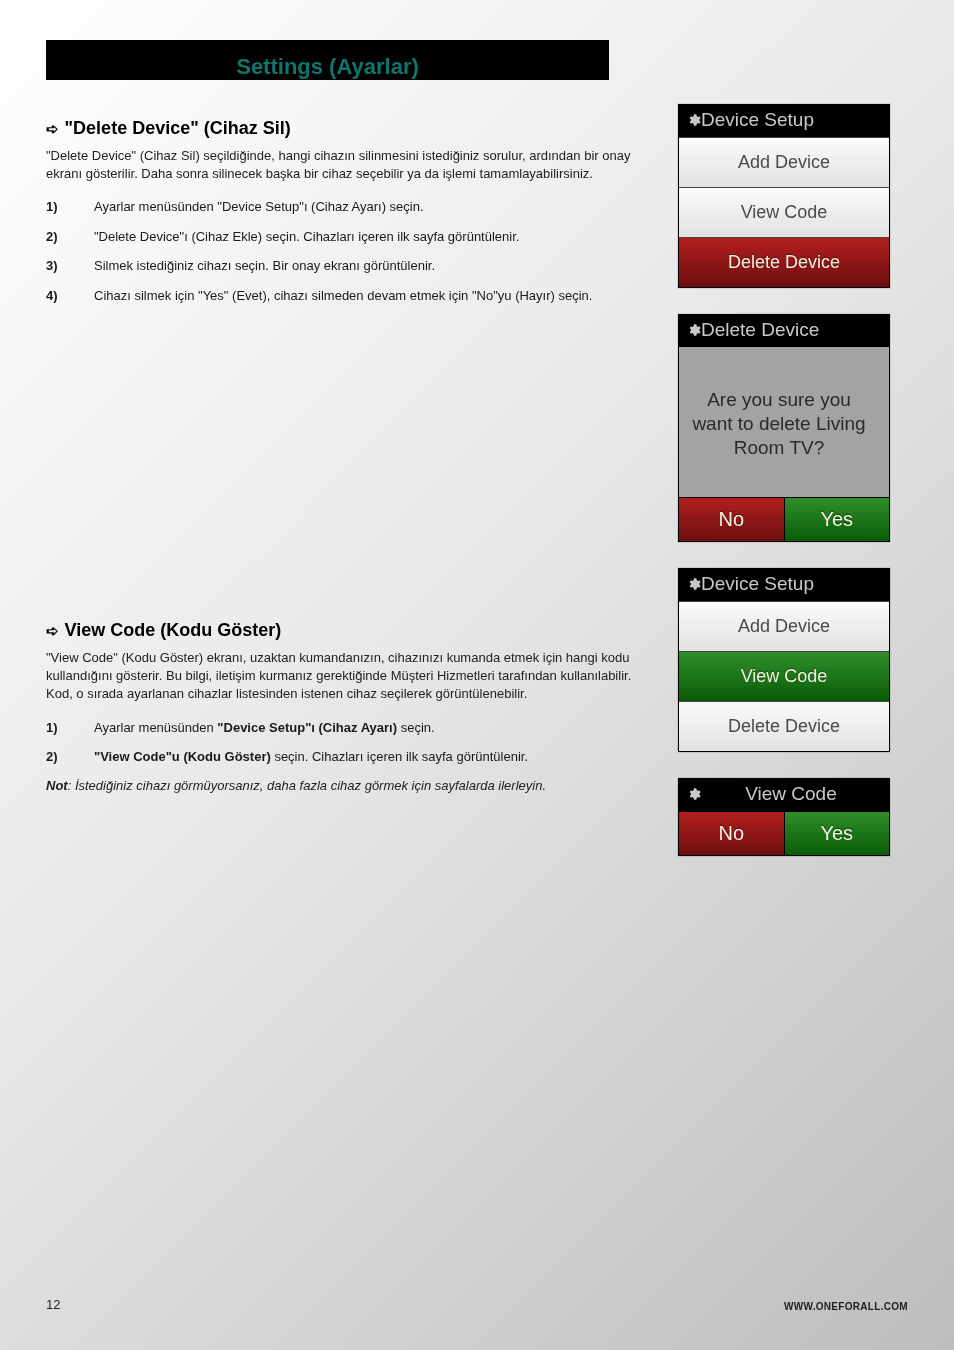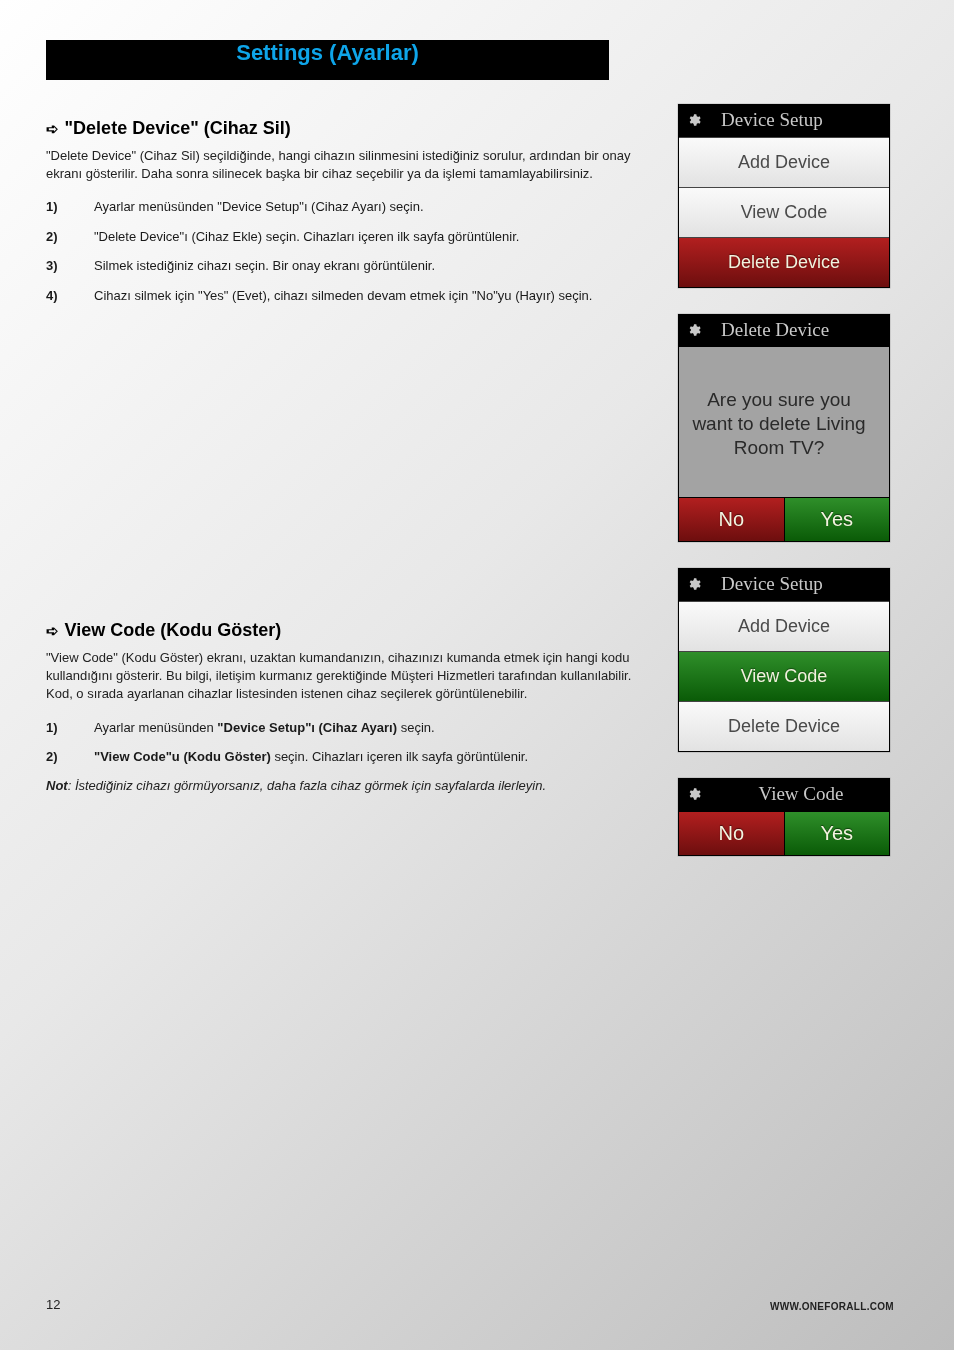--- a/index.html
+++ b/index.html
@@ -6,41 +6,41 @@
   html, body { width: 954px; height: 1350px; }
   body {
     font-family: "Myriad Pro", "Segoe UI", Arial, sans-serif;
     background: linear-gradient(135deg, #ffffff 0%, #e8e8e8 45%, #bdbdbd 100%);
     position: relative;
     color: #1a1a1a;
   }
   .page { position: relative; width: 954px; height: 1350px; padding: 0 46px; }
   .title-bar {
     position: absolute; left: 46px; top: 40px; width: 563px; height: 40px;
-    background: #000; color: #0ea5e9; display: flex; align-items: flex-start; justify-content: center;
+    background: #000; color: #0f766e; display: flex; align-items: flex-end; justify-content: center;
   }
   .title-bar span { font-size: 22px; font-weight: 700; }
   .content-left { position: absolute; left: 46px; top: 118px; width: 590px; }
   .sec-head { display: flex; align-items: center; font-weight: 700; font-size: 18px; color: #000; margin-bottom: 8px; }
   .sec-head .arrow { margin-right: 6px; font-size: 15px; line-height: 1; }
   .para { font-size: 13px; line-height: 1.4; color: #222; margin-bottom: 14px; }
   .steps { list-style: none; }
   .steps li { display: flex; font-size: 13px; line-height: 1.5; margin-bottom: 10px; }
   .steps li .num { font-weight: 700; width: 48px; flex: 0 0 48px; }
   .steps li .txt { flex: 1; }
   .note { font-size: 13px; font-style: italic; color: #222; margin: 6px 0 14px 0; line-height: 1.4; }
   .note b { font-style: italic; font-weight: 700; }
   .section2 { position: absolute; left: 46px; top: 620px; width: 590px; }
 
   
   .screens { position: absolute; right: 64px; top: 104px; width: 212px; }
   .screen { width: 212px; border: 1px solid #000; background: #fff; margin-bottom: 26px; box-shadow: 0 0 0 0.5px rgba(0,0,0,.2); }
   .screen-header {
     background: #000; color: #c9c9c9; padding: 4px 8px 6px 8px;
-    display: flex; align-items: center; gap: 20px; font-size: 19px; font-family: Liberation Serif, serif;
+    display: flex; align-items: center; gap: 0; font-size: 19px;
   }
   .gear { width: 14px; height: 14px; fill: #c9c9c9; flex: 0 0 14px; }
   .menu-item {
     font-size: 18px; color: #4a4a4a; text-align: center; padding: 14px 6px;
     border-top: 1px solid #444; background: linear-gradient(#fafafa,#e2e2e2);
   }
   .menu-item:first-of-type { border-top: none; }
   .menu-item.green {
     background: linear-gradient(#2f8f2a,#0a5b07);
     color: #f2f2de; text-shadow: 0 -1px 1px rgba(0,0,0,.4);
@@ -63,21 +63,21 @@
   .btn {
     flex: 1; text-align: center; padding: 10px 0; font-size: 20px;
     color: #f4f4e0; text-shadow: 0 -1px 1px rgba(0,0,0,.5);
     border-top: 1px solid #000;
   }
   .btn + .btn { border-left: 1px solid #000; }
   .btn.no { background: linear-gradient(#b21f1f,#6d0e0e); }
   .btn.yes { background: linear-gradient(#2f8f2a,#0a5b07); }
 
   .footer-left { position: absolute; left: 46px; bottom: 38px; font-size: 13px; color: #222; }
-  .footer-right { position: absolute; right: 60px; bottom: 38px; font-size: 10px; color: #222; font-weight: 700; letter-spacing: .3px; text-align: center; }
+  .footer-right { position: absolute; right: 46px; bottom: 38px; font-size: 10px; color: #222; font-weight: 700; letter-spacing: .3px; text-align: center; }
 </style>
 </head>
 <body>
 
 <div class="page">
 
   <div class="title-bar">
     <span>Settings (Ayarlar)</span>
   </div>
 

